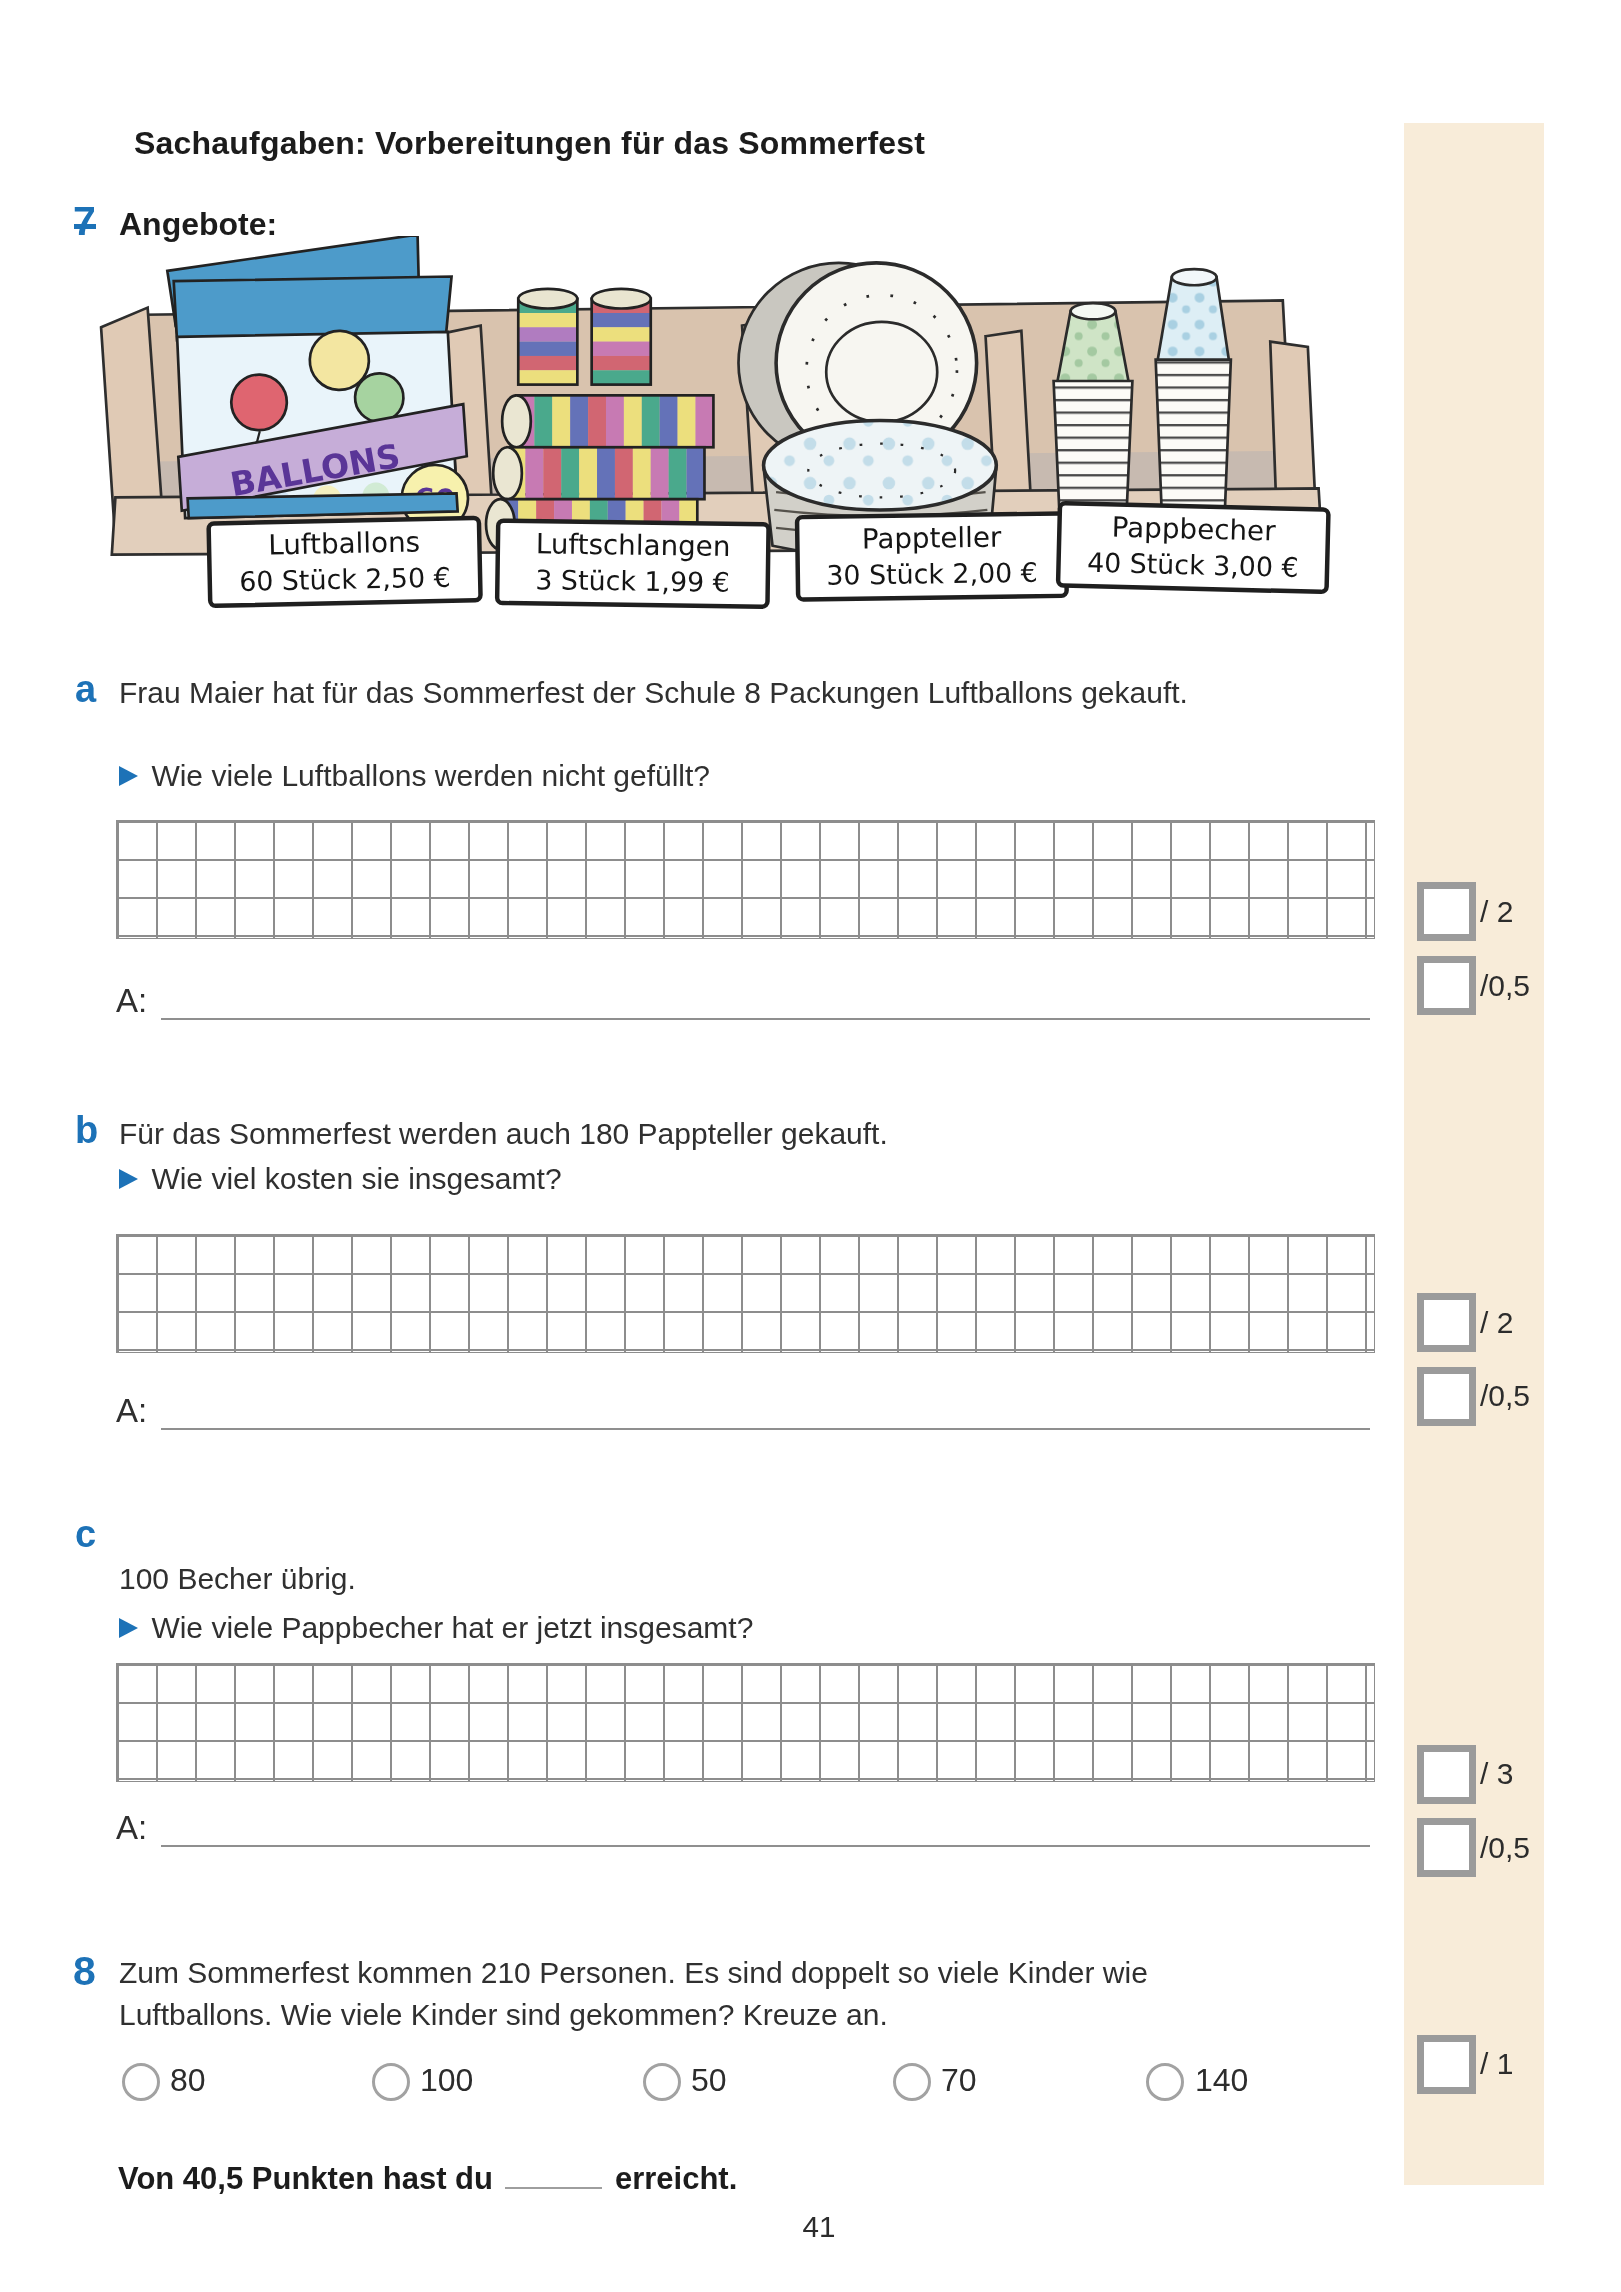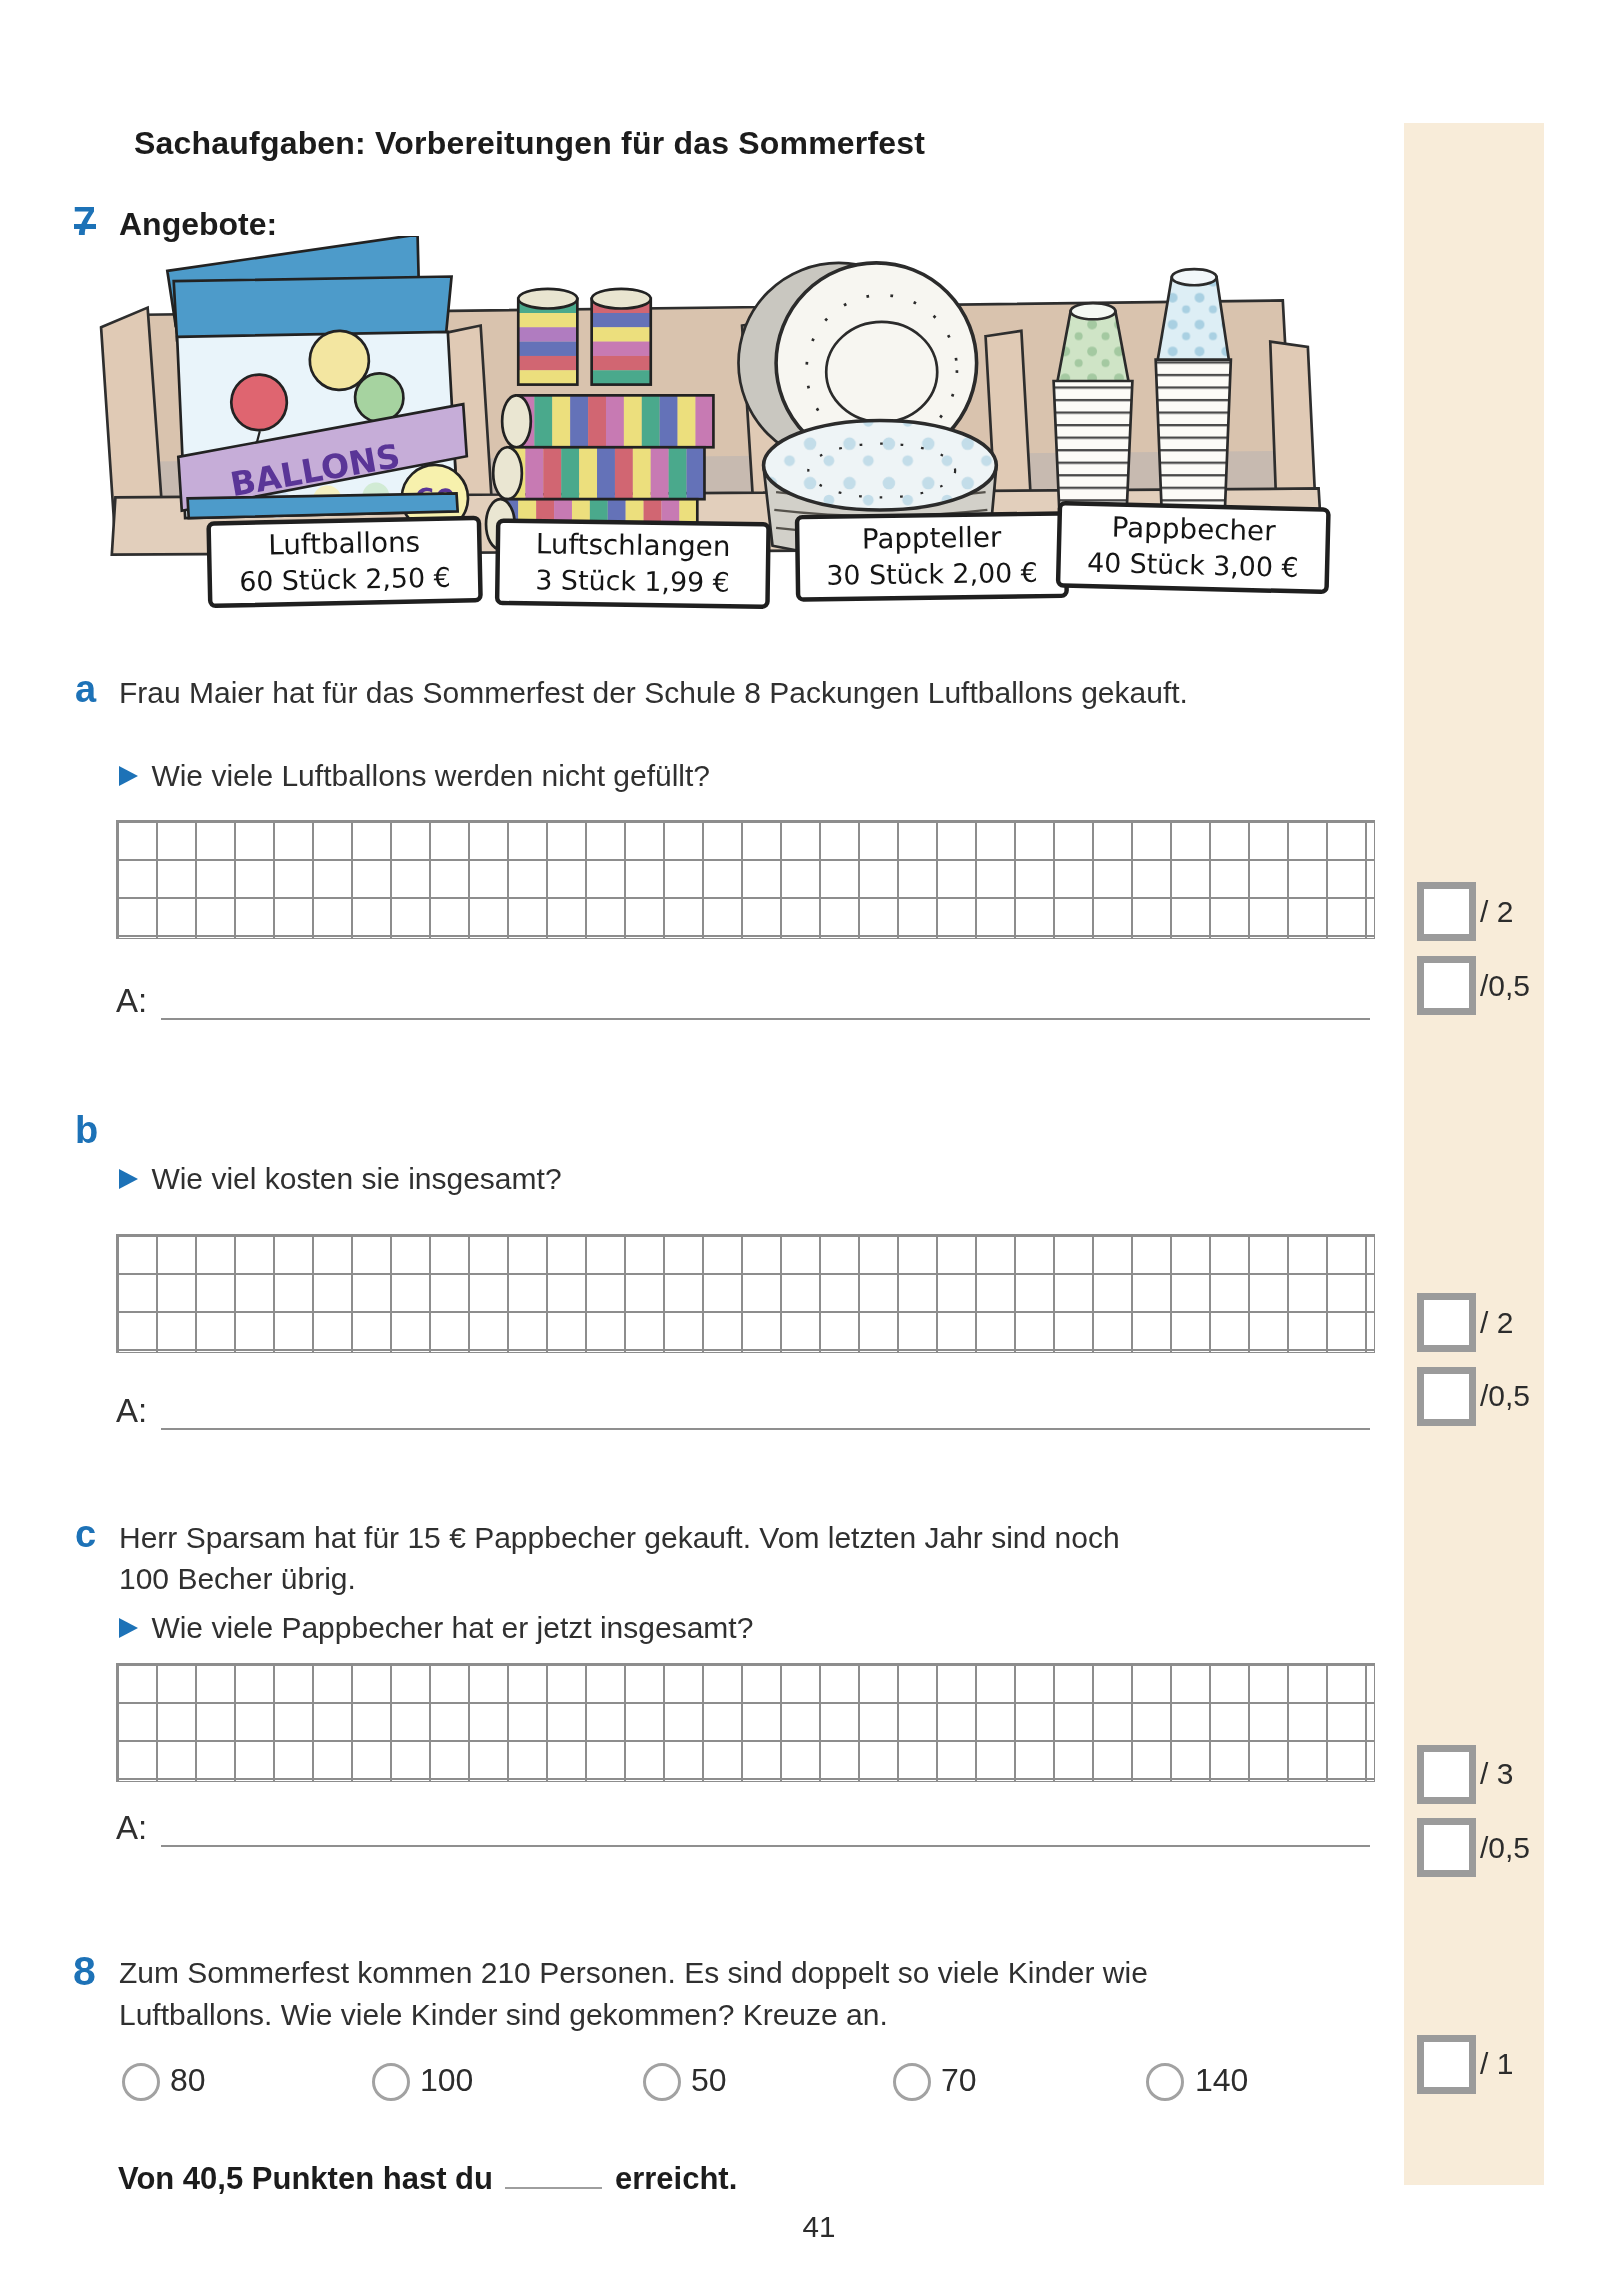--- a/index.html
+++ b/index.html
@@ -225,34 +225,34 @@
   <div class="calc-grid abs" style="top:820px"></div>
   <div class="score-box abs" style="top:882px"></div>
   <div class="score-label abs" style="top:895px">/ 2</div>
   <div class="answer abs" style="top:982px">
     <span class="alabel">A:</span><span class="aline"></span>
   </div>
   <div class="score-box abs" style="top:956px"></div>
   <div class="score-label abs" style="top:969px">/0,5</div>
 
   <div class="letter abs" style="left:75px;top:1111px">b</div>
+  <div class="tline abs" style="left:119px;top:1113px">Für das Sommerfest werden auch 180 Pappteller gekauft.</div>
   <div class="qline abs" style="left:119px;top:1162px">
     <span class="bullet"></span><span>Wie viel kosten sie insgesamt?</span>
   </div>
   <div class="calc-grid abs" style="top:1234px"></div>
   <div class="score-box abs" style="top:1293px"></div>
   <div class="score-label abs" style="top:1306px">/ 2</div>
   <div class="answer abs" style="top:1392px">
     <span class="alabel">A:</span><span class="aline"></span>
   </div>
   <div class="score-box abs" style="top:1367px"></div>
   <div class="score-label abs" style="top:1379px">/0,5</div>
 
   <div class="letter abs" style="left:75px;top:1515px">c</div>
-  <div class="tline abs" style="left:119px;top:1517px">Herr Sparsam hat für 15 € Pappbecher gekauft. Vom letzten Jahr sind noch</div>
   <div class="tline abs" style="left:119px;top:1558px">100 Becher übrig.</div>
   <div class="qline abs" style="left:119px;top:1611px">
     <span class="bullet"></span><span>Wie viele Pappbecher hat er jetzt insgesamt?</span>
   </div>
   <div class="calc-grid abs" style="top:1663px"></div>
   <div class="score-box abs" style="top:1745px"></div>
   <div class="score-label abs" style="top:1757px">/ 3</div>
   <div class="answer abs" style="top:1809px">
     <span class="alabel">A:</span><span class="aline"></span>
   </div>

